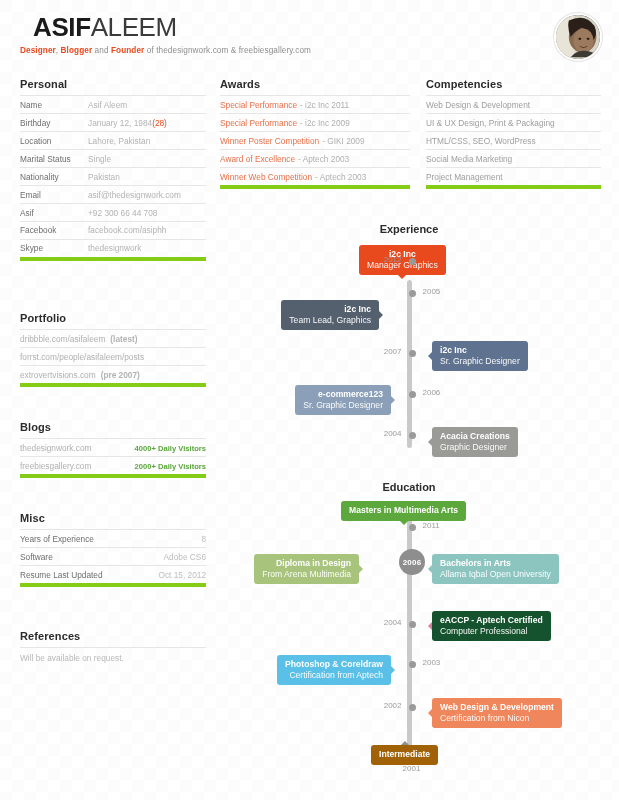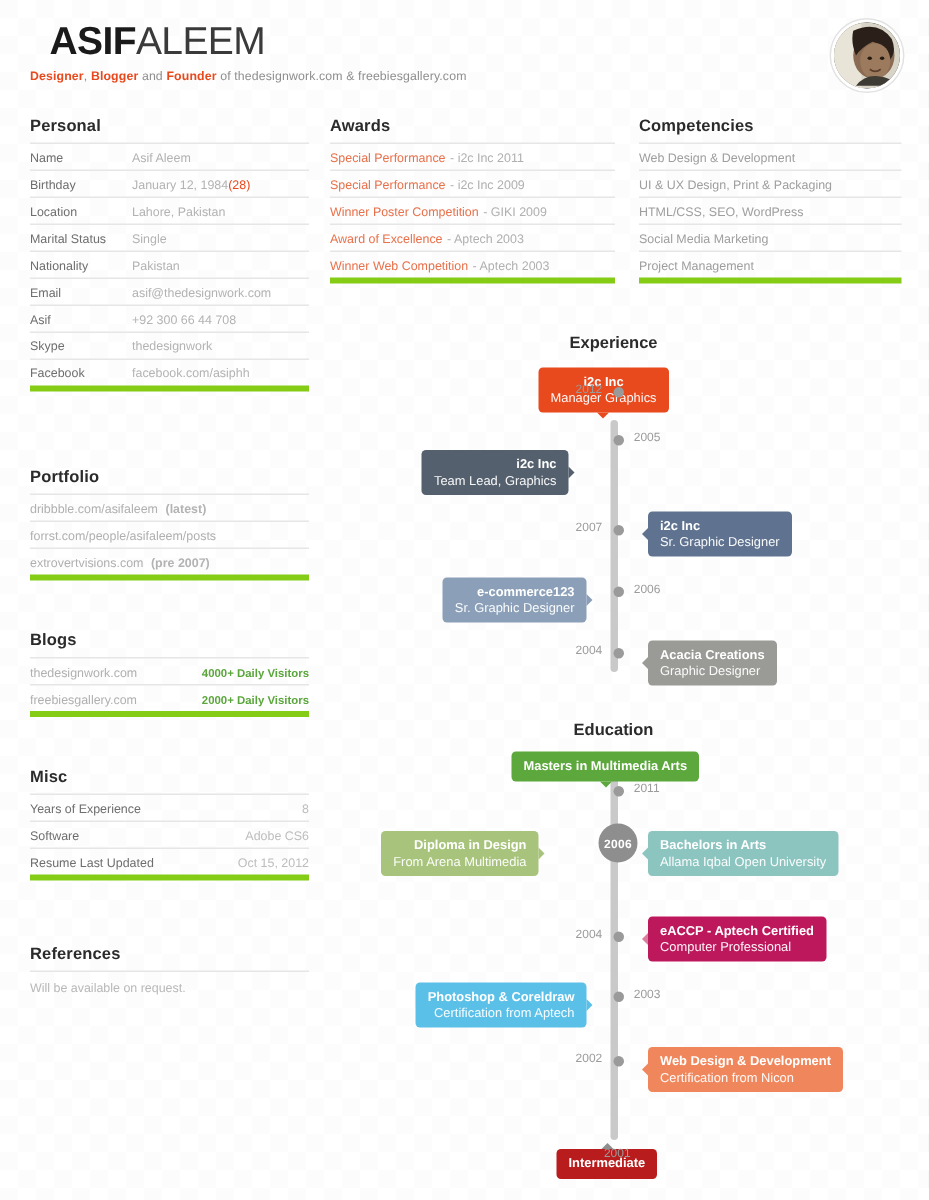--- a/index.html
+++ b/index.html
@@ -249,26 +249,26 @@
       </div>
       <div class="row kv">
         <span class="k">Email</span>
         <span class="v ">asif@thedesignwork.com</span>
       </div>
       <div class="row kv">
         <span class="k">Asif</span>
         <span class="v ">+92 300 66 44 708</span>
       </div>
       <div class="row kv">
+        <span class="k">Facebook</span>
+        <span class="v ">facebook.com/asiphh</span>
+      </div>
+      <div class="row kv">
         <span class="k">Skype</span>
         <span class="v ">thedesignwork</span>
-      </div>
-      <div class="row kv">
-        <span class="k">Facebook</span>
-        <span class="v ">facebook.com/asiphh</span>
       </div>
     </div>
 </div>
 
 <div class="col" style="left:20px; top:312px; width:186px;">
   <div class="sec-title">Portfolio</div>
   <div class="rows port" id="portfolio-rows">
       <div class="row port">
         <span class="k">dribbble.com/asifaleem</span>
         <span class="v tag-green">(latest)</span>
@@ -415,36 +415,36 @@
       <div class="yr right" style="top: 521px; left: 422.5px; width: 44px;">2011</div>
       <div class="card right-al pt-right" style="background: rgb(168, 196, 124); color: rgb(168, 196, 124); top: 554px; right: 260px;">
         <div class="t1" style="color: rgb(255, 255, 255);">Diploma in Design</div>
         <div class="t2" style="color: rgb(255, 255, 255);">From Arena Multimedia</div>
       </div>
       <div class="node big" style="left: 409.5px; top: 549px;">2006</div>
       <div class="card left-al pt-left" style="background: rgb(140, 197, 192); color: rgb(140, 197, 192); top: 554px; left: 432px;">
         <div class="t1" style="color: rgb(255, 255, 255);">Bachelors in Arts</div>
         <div class="t2" style="color: rgb(255, 255, 255);">Allama Iqbal Open University</div>
       </div>
-      <div class="card left-al pt-left" style="background: #be185d; color: rgb(217, 125, 158); top: 611px; left: 432px;">
+      <div class="card left-al pt-left" style="background: #14532d; color: rgb(217, 125, 158); top: 611px; left: 432px;">
         <div class="t1" style="color: rgb(255, 255, 255);">eACCP - Aptech Certified</div>
         <div class="t2" style="color: rgb(255, 255, 255);">Computer Professional</div>
       </div>
       <div class="node" style="left: 409.5px; top: 621px;"></div>
       <div class="yr left" style="top: 618px; left: 357.5px; width: 44px;">2004</div>
       <div class="card right-al pt-right" style="background: rgb(91, 192, 232); color: rgb(91, 192, 232); top: 655px; right: 228px;">
         <div class="t1" style="color: rgb(255, 255, 255);">Photoshop &amp; Coreldraw</div>
         <div class="t2" style="color: rgb(255, 255, 255);">Certification from Aptech</div>
       </div>
       <div class="node" style="left: 409.5px; top: 661px;"></div>
       <div class="yr right" style="top: 658px; left: 422.5px; width: 44px;">2003</div>
       <div class="card left-al pt-left" style="background: rgb(240, 135, 92); color: rgb(240, 135, 92); top: 698px; left: 432px;">
         <div class="t1" style="color: rgb(255, 255, 255);">Web Design &amp; Development</div>
         <div class="t2" style="color: rgb(255, 255, 255);">Certification from Nicon</div>
       </div>
       <div class="node" style="left: 409.5px; top: 704px;"></div>
       <div class="yr left" style="top: 701px; left: 357.5px; width: 44px;">2002</div>
-      <div class="card center-al pt-up" style="background: #b91c1c; color: rgb(142, 142, 142); top: 745px; left: 371px; margin-top: 21px;">
+      <div class="card center-al pt-up" style="background: #a16207; color: rgb(142, 142, 142); top: 745px; left: 371px;">
         <div class="t1" style="color: rgb(255, 255, 255);">Intermediate</div>
       </div>
       <div class="yr left" style="top: 764px; left: 389.5px; width: 44px; text-align: center;">2001</div>
     </div>
 </div>
 
 </body></html>

